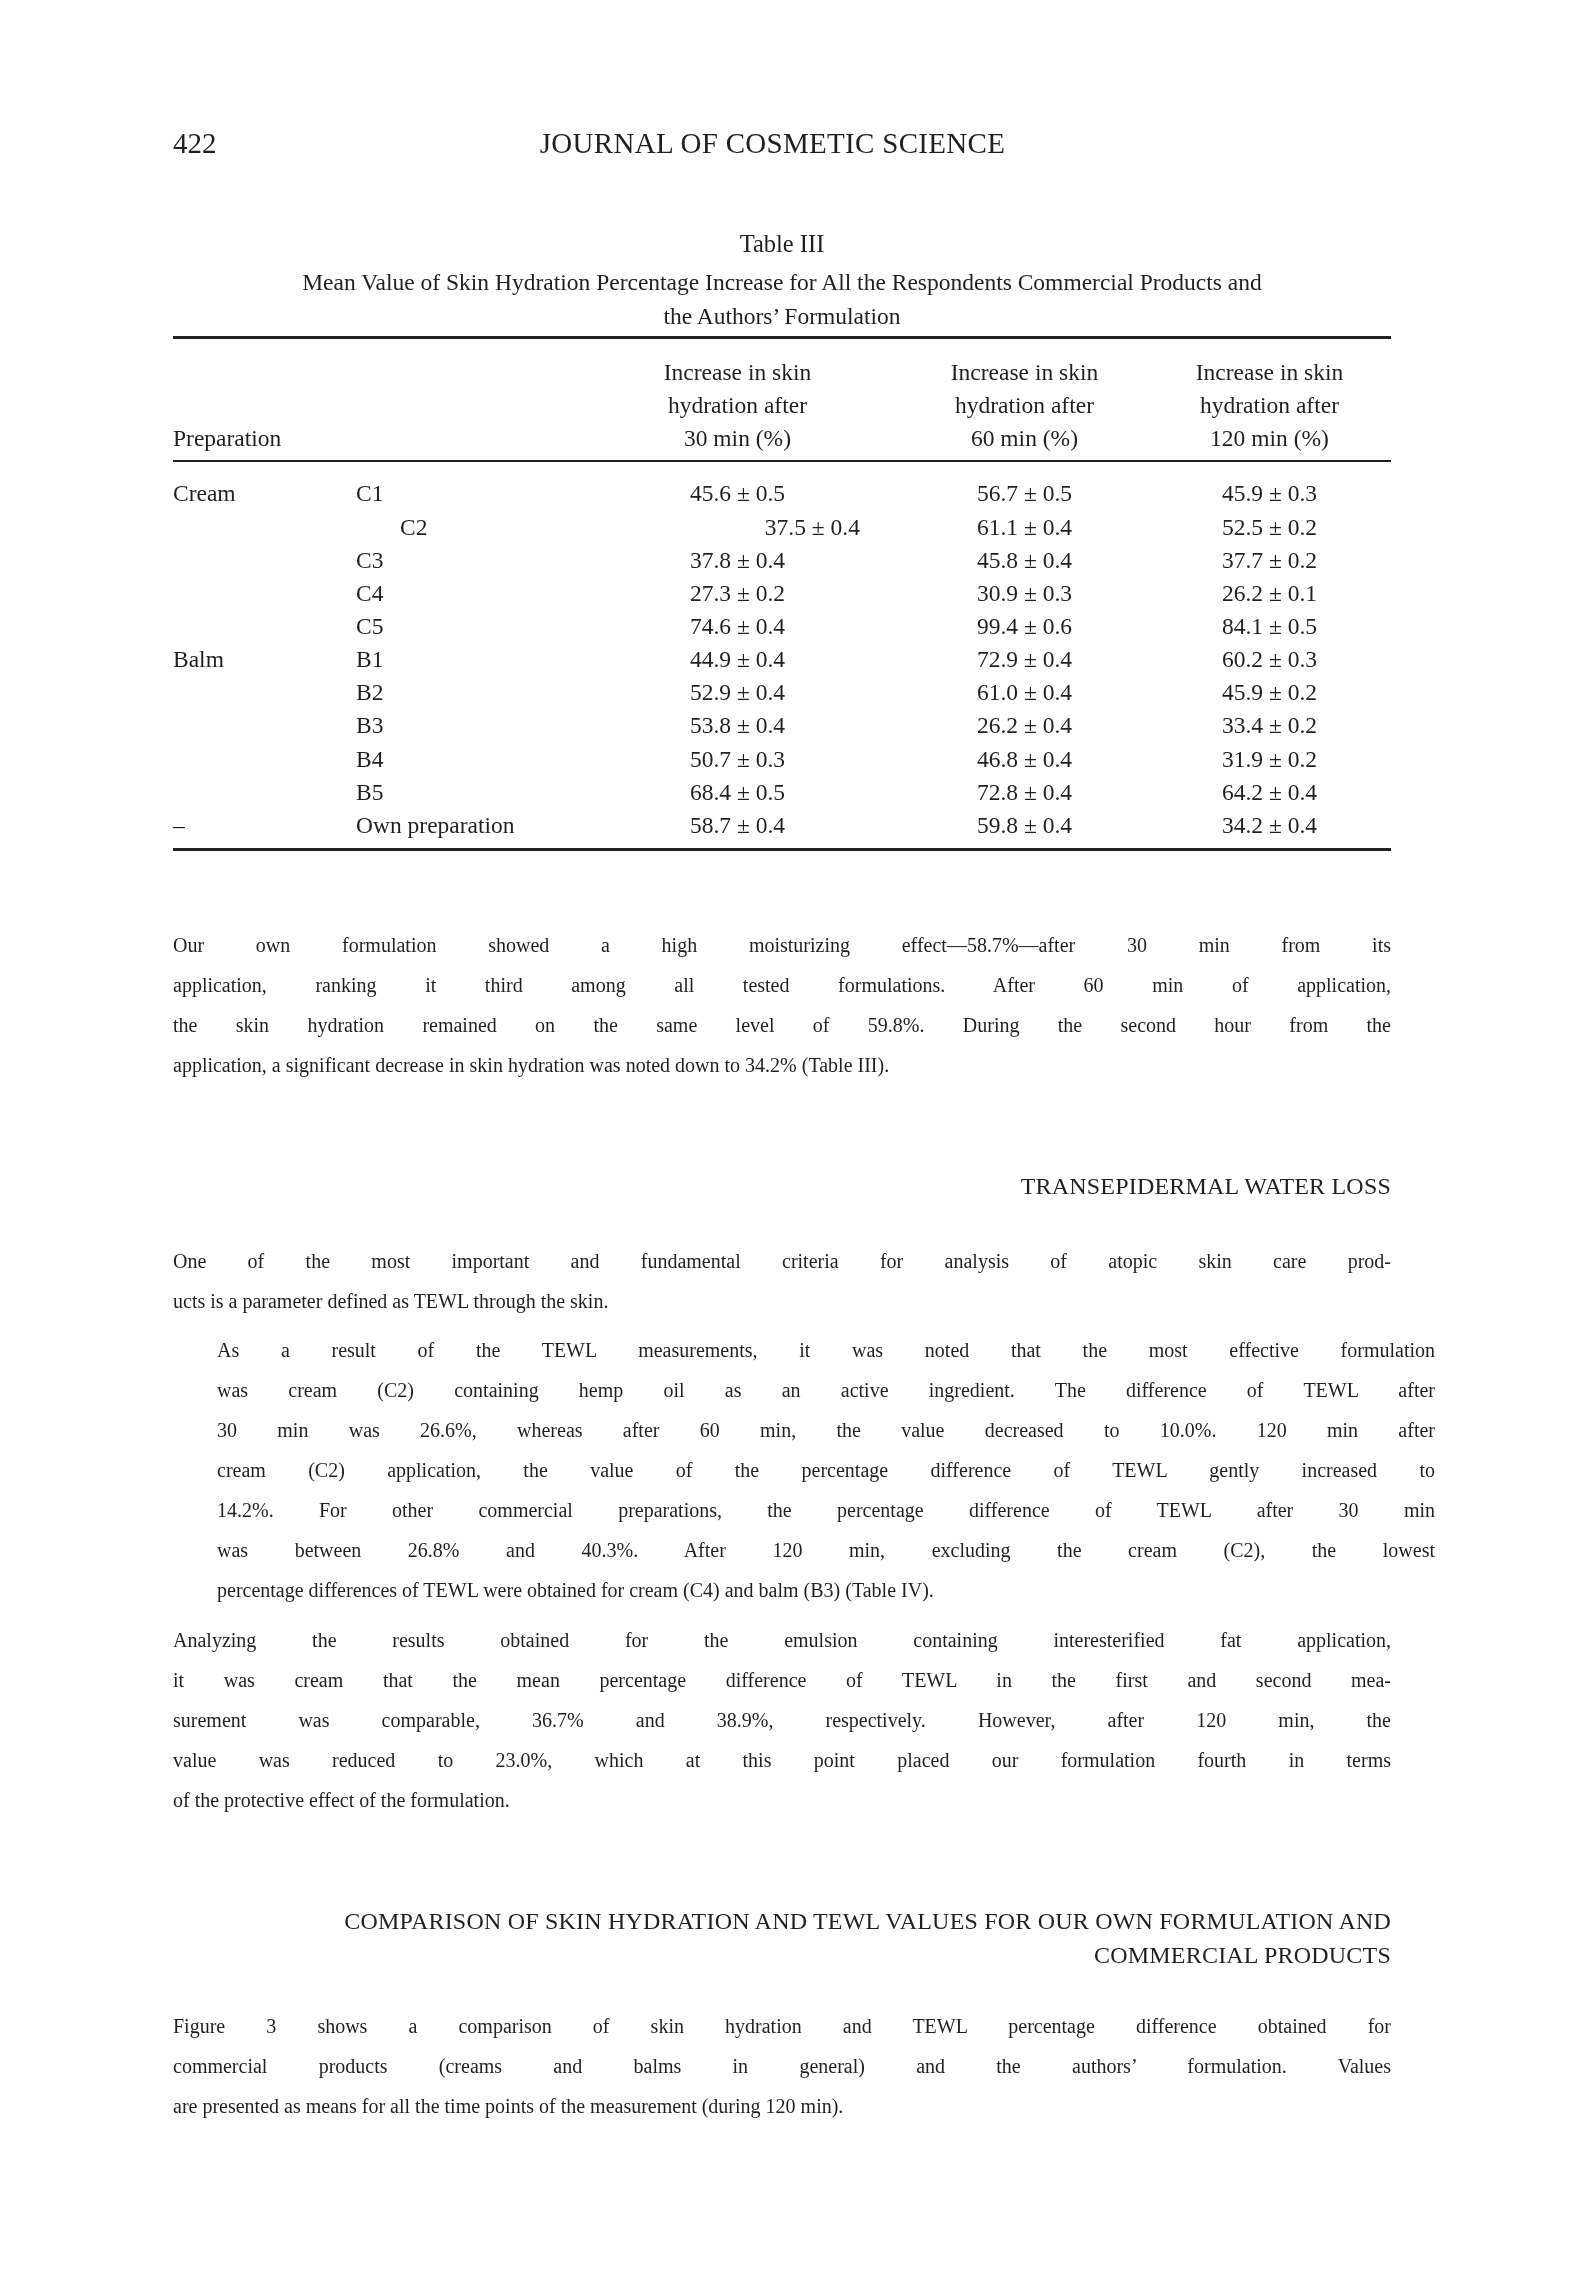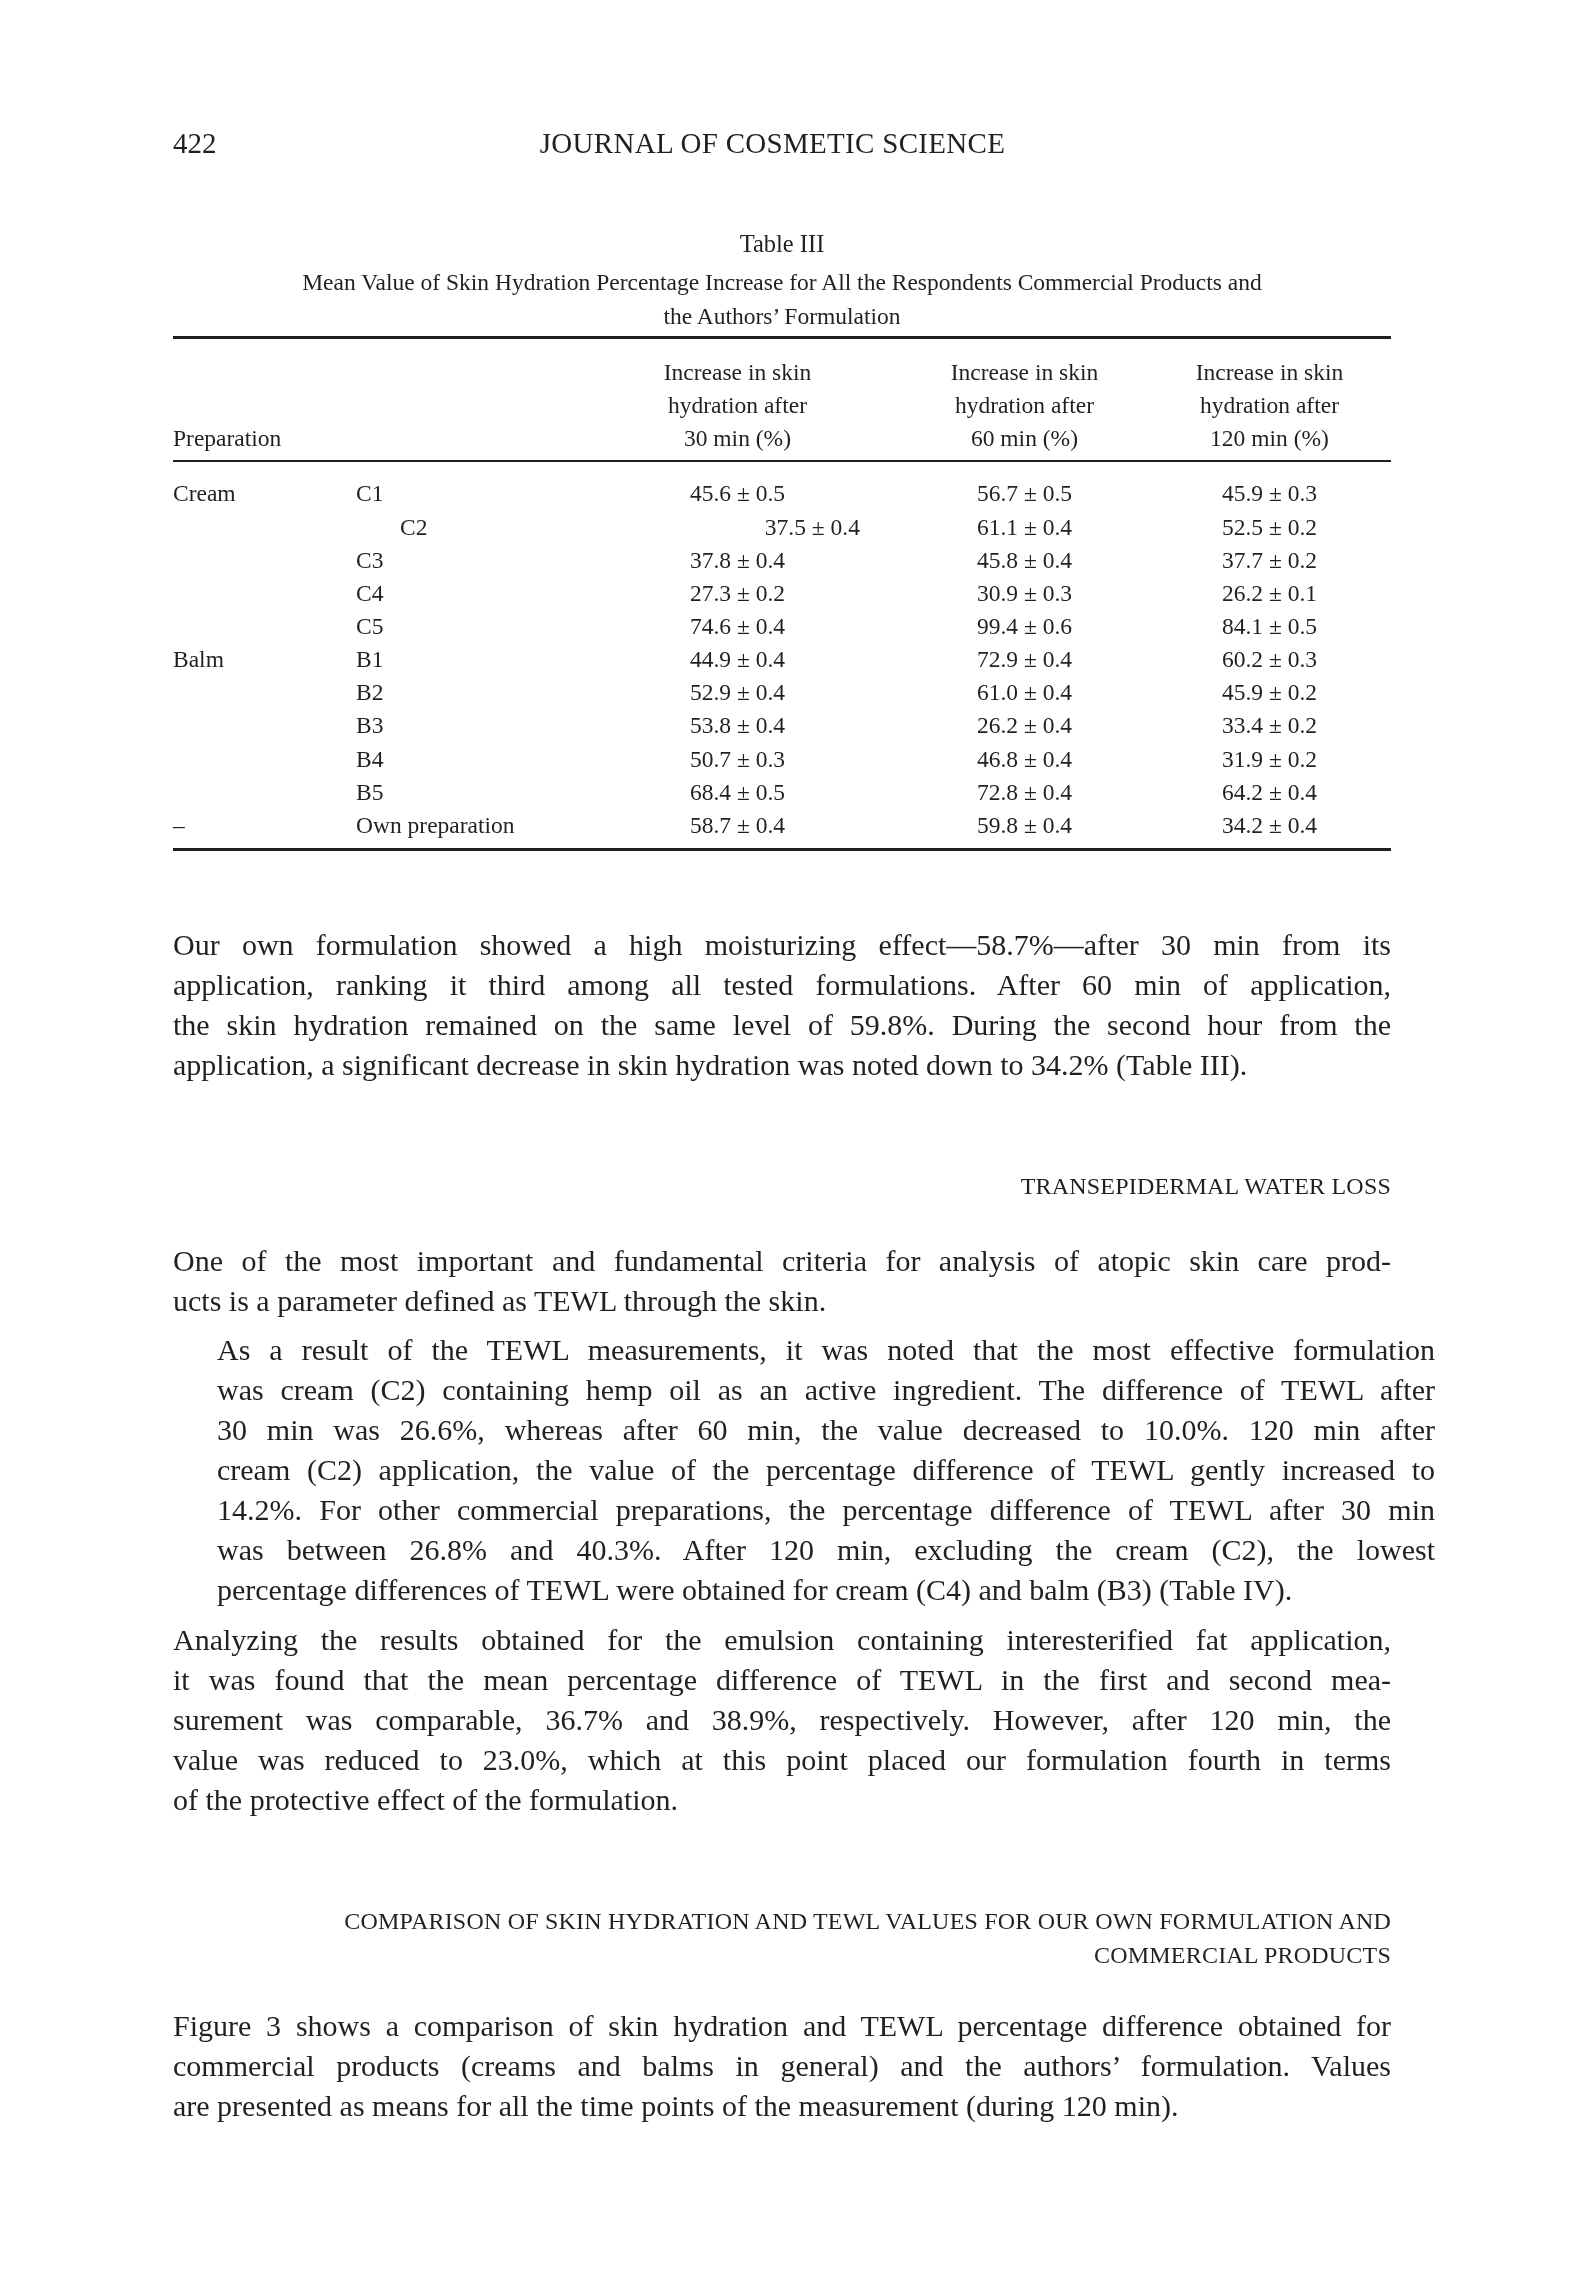--- a/index.html
+++ b/index.html
@@ -15,21 +15,21 @@
   .rule.thick { height:2.8px; }
   .rule.thin { height:1.9px; }
   .th { position:absolute; font-size:23.5px; line-height:33px; text-align:center; width:245px; }
   .td { position:absolute; font-size:23.5px; line-height:33px; white-space:nowrap; }
   .num { width:245px; text-align:center; }
   .col0 { left:173px; }
   .col1 { left:356px; }
   .col2 { left:615px; }
   .col3 { left:902px; }
   .col4 { left:1147px; }
-  .para { position:absolute; left:173px; width:1218px; font-size:30px; line-height:40px; text-align:justify; }
+  .para { position:absolute; left:173px; width:1218px; font-size:20px; line-height:40px; text-align:justify; }
   .para .ln { display:block; text-align:justify; text-align-last:justify; white-space:nowrap; }
   .para .ln.last { text-align-last:left; }
   .heading { position:absolute; left:173px; width:1218px; font-size:24px; line-height:34px; letter-spacing:0.2px;text-align:right; }
 </style>
 </head>
 <body>
 
 <div class="abs runhead">
   <span class="pageno">422</span>
   <span class="journal">JOURNAL OF COSMETIC SCIENCE</span>
@@ -143,21 +143,21 @@
   <span class="ln">was cream (C2) containing hemp oil as an active ingredient. The difference of TEWL after</span>
   <span class="ln">30 min was 26.6%, whereas after 60 min, the value decreased to 10.0%. 120 min after</span>
   <span class="ln">cream (C2) application, the value of the percentage difference of TEWL gently increased to</span>
   <span class="ln">14.2%. For other commercial preparations, the percentage difference of TEWL after 30 min</span>
   <span class="ln">was between 26.8% and 40.3%. After 120 min, excluding the cream (C2), the lowest</span>
   <span class="ln last">percentage differences of TEWL were obtained for cream (C4) and balm (B3) (Table IV).</span>
 </div>
 
 <div class="para" style="top:1620px;">
   <span class="ln">Analyzing the results obtained for the emulsion containing interesterified fat application,</span>
-  <span class="ln">it was found that the mean percentage difference of TEWL in the first and second mea-</span>
+  <span class="ln">it was cream that the mean percentage difference of TEWL in the first and second mea-</span>
   <span class="ln">surement was comparable, 36.7% and 38.9%, respectively. However, after 120 min, the</span>
   <span class="ln">value was reduced to 23.0%, which at this point placed our formulation fourth in terms</span>
   <span class="ln last">of the protective effect of the formulation.</span>
 </div>
 
 <div class="heading" style="top:1904px;">
   <div>COMPARISON OF SKIN HYDRATION AND TEWL VALUES FOR OUR OWN FORMULATION AND</div>
   <div>COMMERCIAL PRODUCTS</div>
 </div>
 

